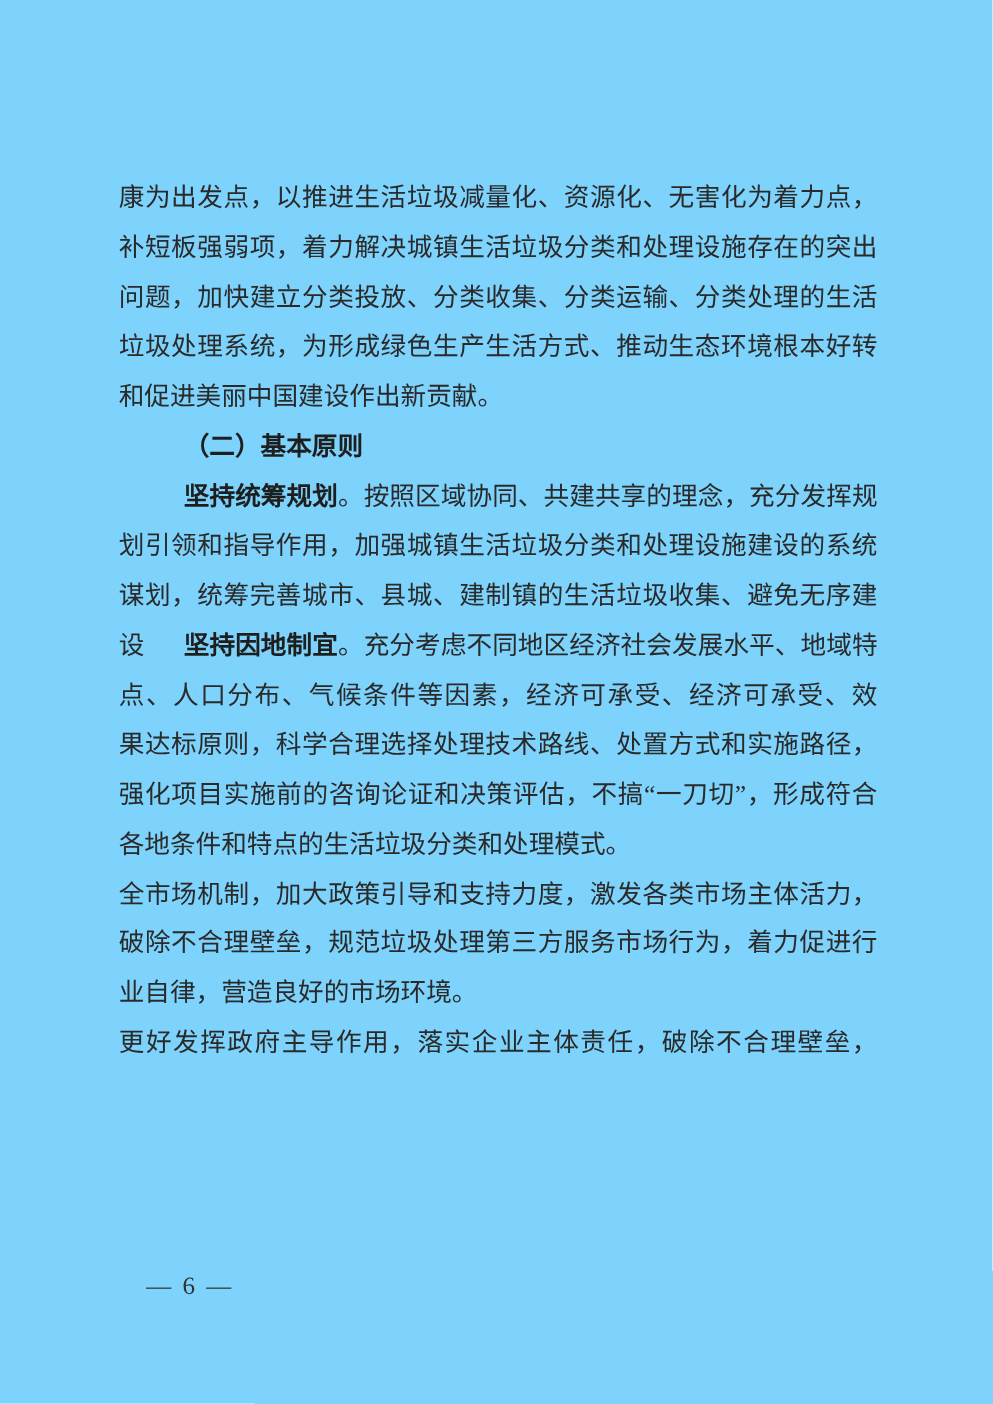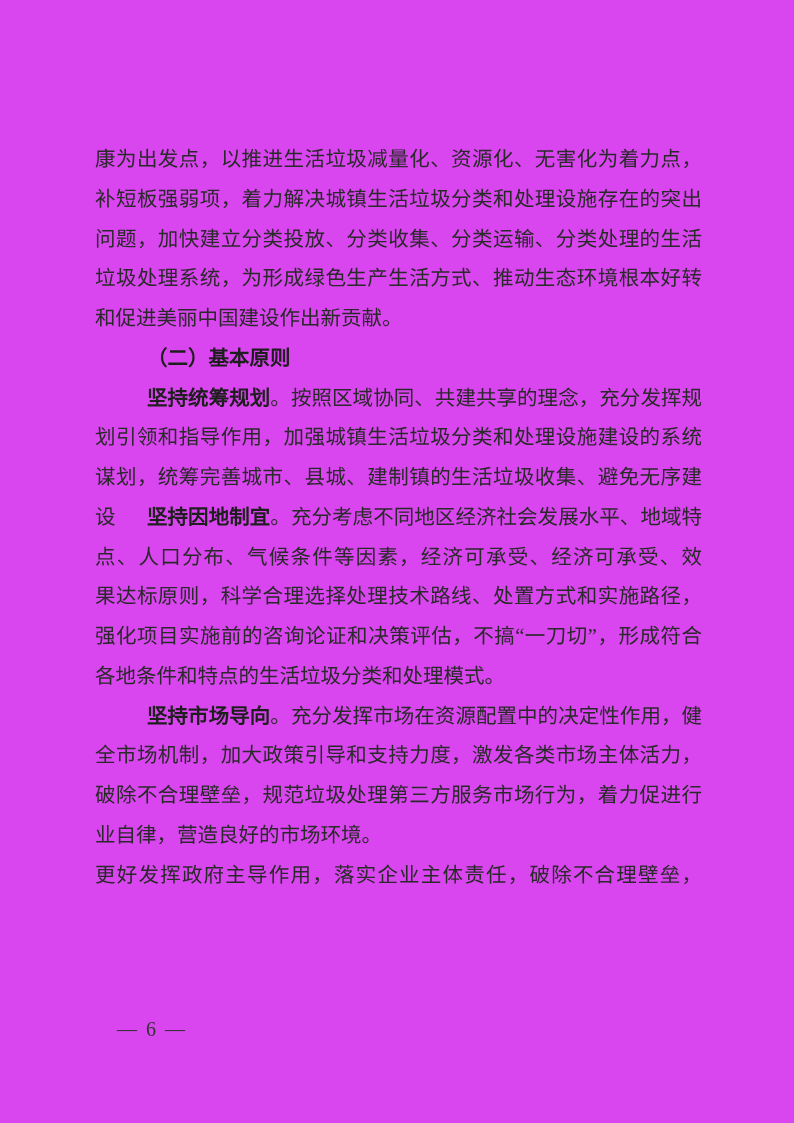--- a/index.html
+++ b/index.html
@@ -4,21 +4,21 @@
 <style>
   html, body {
     margin: 0;
     padding: 0;
     background: #ffffff;
   }
   .page {
     position: relative;
     width: 794px;
     height: 1123px;
-    background: #d946ef;
+    background: #7dd3fc;
     overflow: hidden;
     font-family: "Liberation Serif", "DejaVu Serif", serif;
     color: #2a2a2a;
   }
   .text-block {
     position: absolute;
     left: 95px;
     top: 140px;
     width: 607px;
   }
@@ -68,20 +68,19 @@
       <div class="line nojust">和促进美丽中国建设作出新贡献。</div>
       <div class="line nojust ind heading">（二）基本原则</div>
       <div class="line ind"><span class="lead">坚持统筹规划</span>。按照区域协同、共建共享的理念，充分发挥规</div>
       <div class="line">划引领和指导作用，加强城镇生活垃圾分类和处理设施建设的系统</div>
       <div class="line">谋划，统筹完善城市、县城、建制镇的生活垃圾收集、避免无序建设</div>
       <div class="line ind"><span class="lead">坚持因地制宜</span>。充分考虑不同地区经济社会发展水平、地域特</div>
       <div class="line">点、人口分布、气候条件等因素，经济可承受、经济可承受、效</div>
       <div class="line">果达标原则，科学合理选择处理技术路线、处置方式和实施路径，</div>
       <div class="line">强化项目实施前的咨询论证和决策评估，不搞“一刀切”，形成符合</div>
       <div class="line nojust">各地条件和特点的生活垃圾分类和处理模式。</div>
-      <div class="line ind"><span class="lead">坚持市场导向</span>。充分发挥市场在资源配置中的决定性作用，健</div>
       <div class="line">全市场机制，加大政策引导和支持力度，激发各类市场主体活力，</div>
       <div class="line">破除不合理壁垒，规范垃圾处理第三方服务市场行为，着力促进行</div>
       <div class="line nojust">业自律，营造良好的市场环境。</div>
       <div class="line">更好发挥政府主导作用，落实企业主体责任，破除不合理壁垒，</div>
     </div>
   <div class="page-number">— 6 —</div>
 </div>
 
 </body></html>

